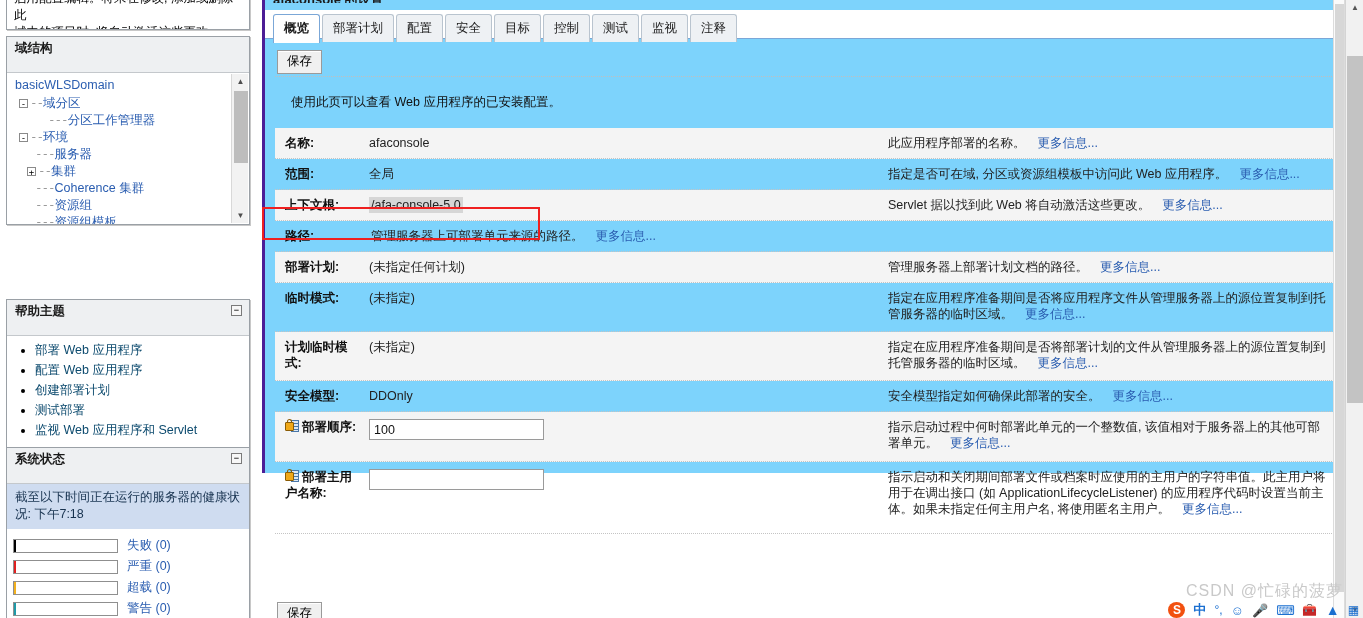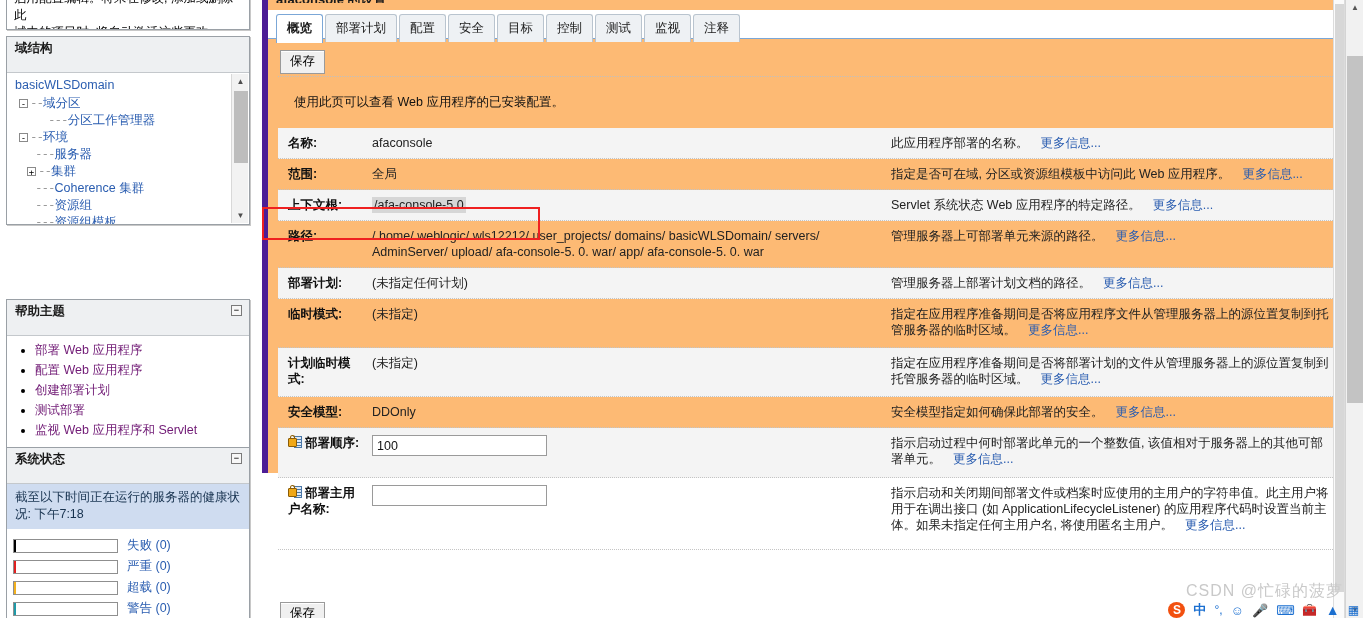--- a/index.html
+++ b/index.html
@@ -88,42 +88,42 @@
   }
   .dash { display: inline-block; color: #9a9a9a; font-family: "DejaVu Sans Mono", monospace; letter-spacing: -1px; }
   .ind1 { padding-left: 6px; }
   .ind2 { padding-left: 22px; }
 
   
   #help-panel { position: absolute; left: 0; top: 299px; width: 256px; }
   .help-body { padding: 7px 6px 8px 6px; }
   .help-body ul { margin: 0; padding: 0 0 0 22px; list-style: disc; }
   .help-body li { margin: 0 0 5px 0; font-size: 12.5px; line-height: 15px; }
-  .help-body li a { color: #701a75; text-decoration: none; }
+  .help-body li a { color: #0c4a6e; text-decoration: none; }
 
   
   #status-panel { position: absolute; left: 0; top: 447px; width: 256px; }
   .status-note {
     background: #cfdcf0; padding: 5px 8px 6px 8px; font-size: 12.5px;
     line-height: 17px; color: #17324f;
   }
   .status-rows { padding: 6px 6px 4px 6px; }
   .st-row { display: flex; align-items: center; height: 21px; }
   .st-bar {
     width: 105px; height: 14px; border: 1px solid #8f8f8f; background: #fff;
     position: relative; overflow: hidden;
   }
   .st-bar i { position: absolute; left: 0; top: 0; bottom: 0; display: block; }
   .st-label { margin-left: 9px; color: #2a5db0; font-size: 12.5px; }
 
   
   #main {
     position: absolute; left: 262px; top: 0; width: 1083px; height: 473px;
-    background: #fdba74;
-    border-left: 6px solid #4c1d95;
+    background: #7dd3fc;
+    border-left: 3px solid #4c1d95;
   }
   #clipped-title {
     position: absolute; left: 0; top: -9px; height: 12px; left: 8px;
     font-weight: bold; font-size: 13px; color: #1a1a1a; overflow: hidden;
   }
   #tabstrip {
     position: absolute; left: 0; top: 10px; width: 1083px; height: 29px;
     border-bottom: 1px solid #7ba7d7;
     background: #ffffff;
     padding-left: 8px;
@@ -405,26 +405,25 @@
 
       <div class="row">
         <div class="cell-label">范围:</div>
         <div class="cell-value">全局</div>
         <div class="cell-desc"><span>指定是否可在域, 分区或资源组模板中访问此 Web 应用程序。</span><a class="more">更多信息...</a></div>
       </div>
 
       <div class="row shade">
         <div class="cell-label">上下文根:</div>
         <div class="cell-value"><span class="val-hl">/afa-console-5.0</span></div>
-        <div class="cell-desc"><span>Servlet 系统状态 Web 应用程序的特定路径。</span><a class="more">更多信息...</a></div>
+        <div class="cell-desc"><span>Servlet 据以找到此 Web 将自动激活这些更改。</span><a class="more">更多信息...</a></div>
       </div>
 
       <div class="row">
         <div class="cell-label">路径:</div>
-        <div class="cell-value" style="padding-right:60px">/ home/ weblogic/ wls12212/ user_projects/ domains/ basicWLSDomain/ servers/ AdminServer/ upload/ afa-console-5. 0. war/ app/ afa-console-5. 0. war</div>
         <div class="cell-desc"><span>管理服务器上可部署单元来源的路径。</span><a class="more">更多信息...</a></div>
       </div>
 
       <div class="row shade">
         <div class="cell-label">部署计划:</div>
         <div class="cell-value">(未指定任何计划)</div>
         <div class="cell-desc"><span>管理服务器上部署计划文档的路径。</span><a class="more">更多信息...</a></div>
       </div>
 
       <div class="row" style="min-height:49px">

